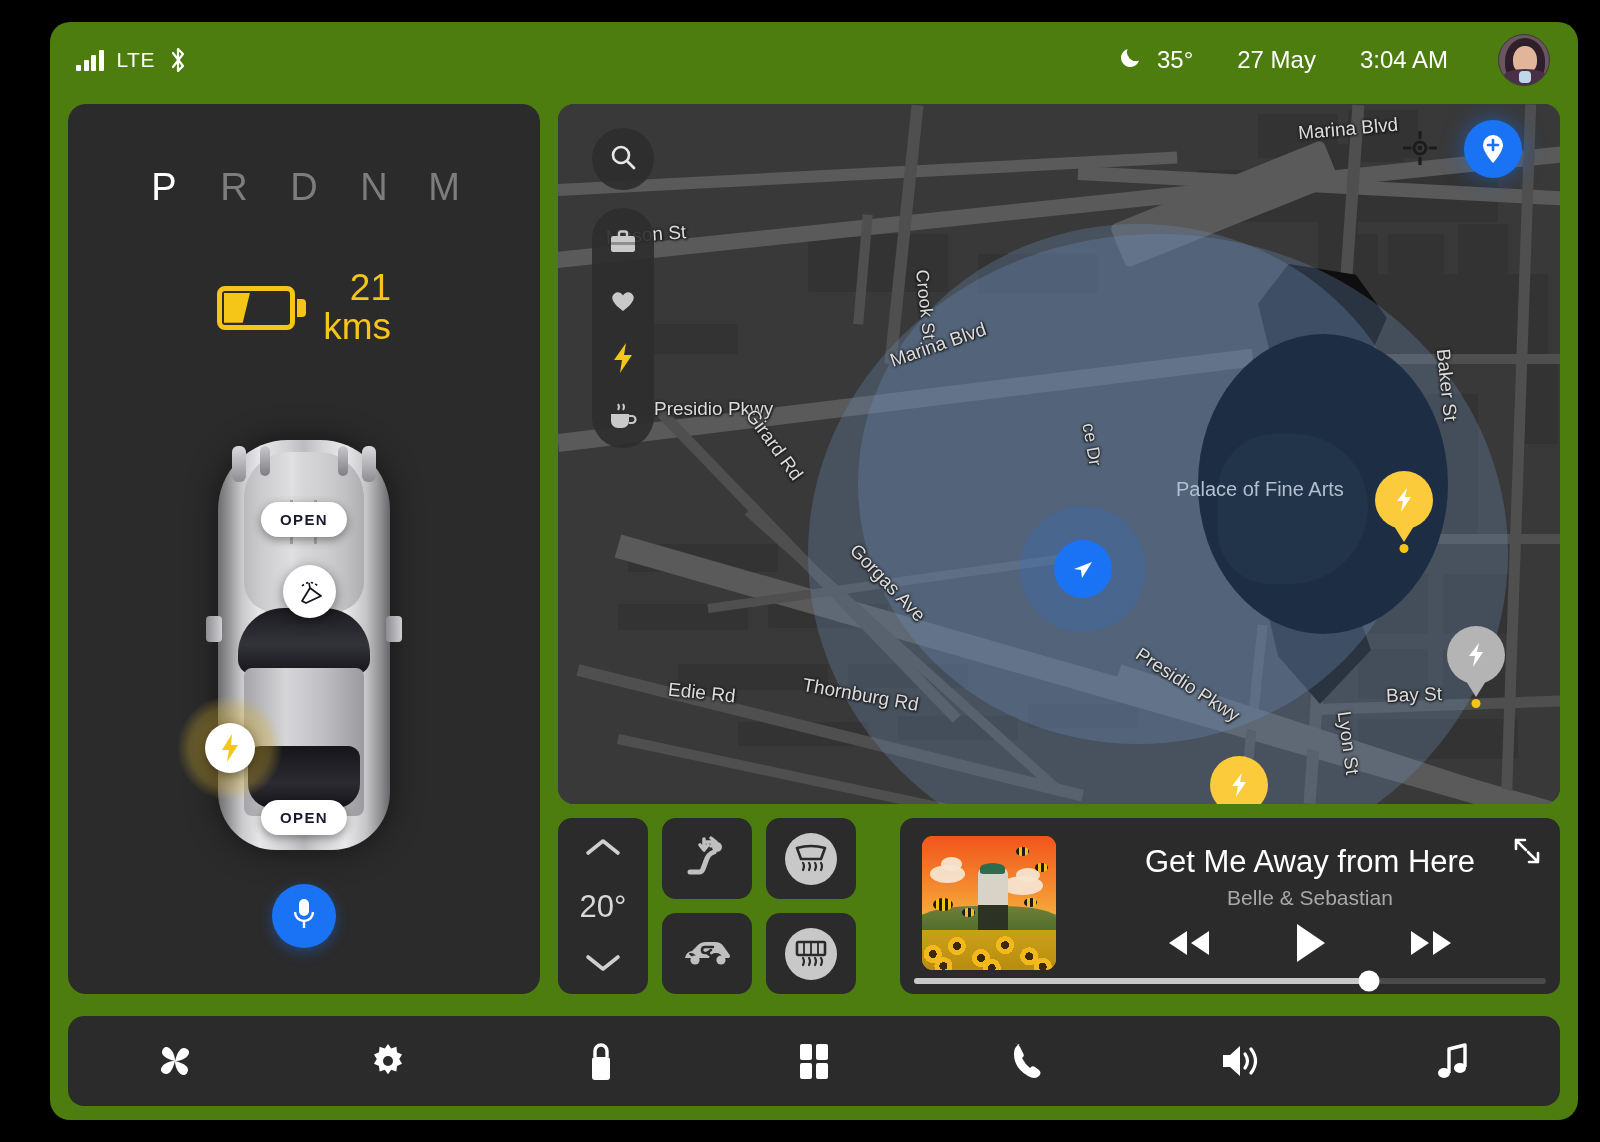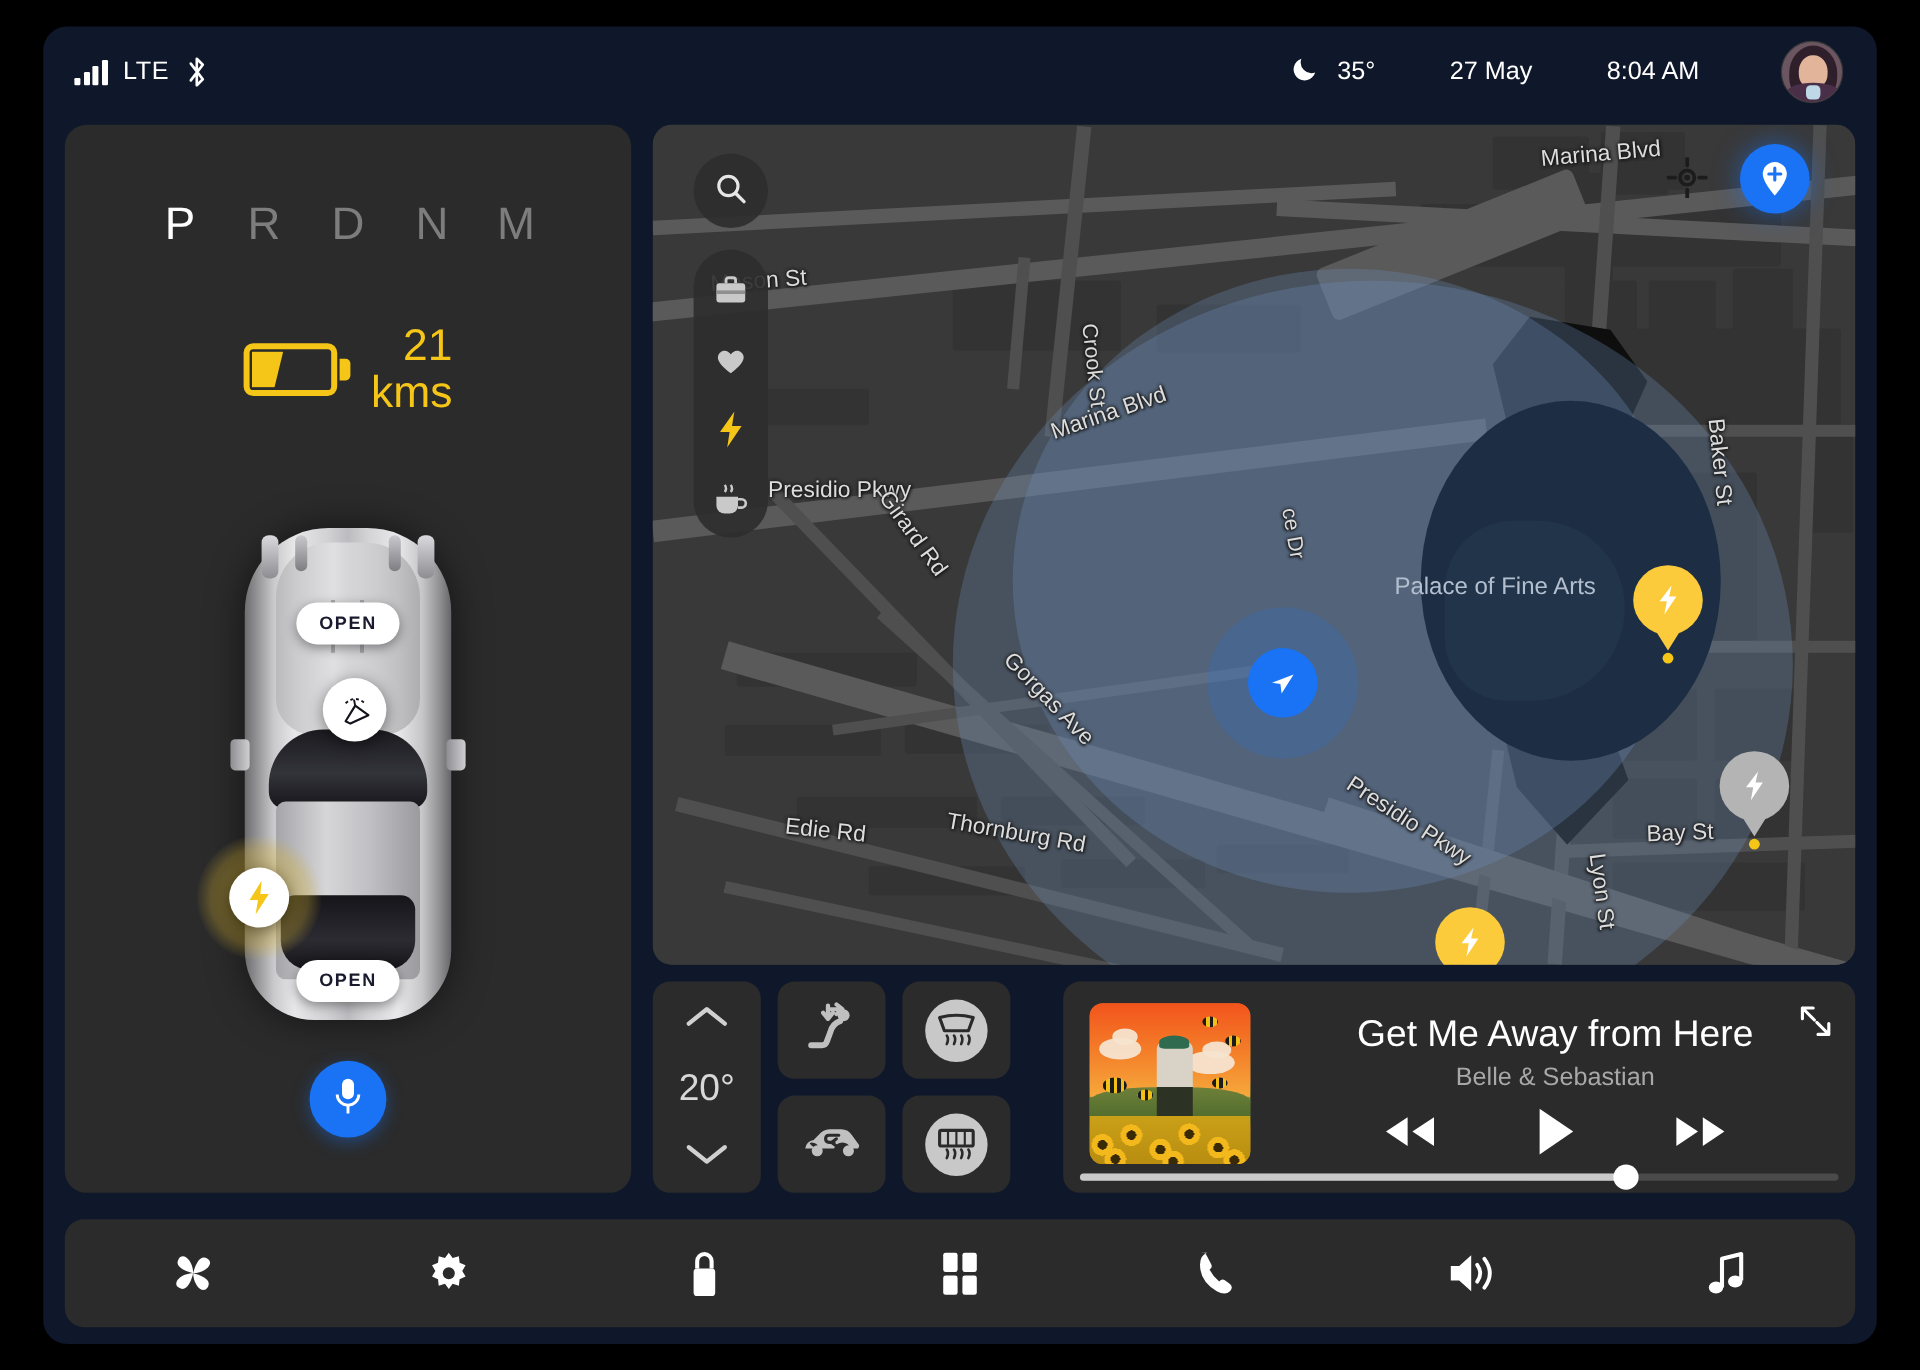--- a/index.html
+++ b/index.html
@@ -3,23 +3,23 @@
 <meta charset="utf-8">
 <style>
   * { box-sizing: border-box; margin: 0; padding: 0; }
   html, body {
     width: 1600px; height: 1142px;
     background: #000;
     font-family: "Liberation Sans", sans-serif;
     overflow: hidden;
   }
   .screen {
-    position: absolute; left: 36px; top: 22px;
+    position: absolute; left: 50px; top: 22px;
     width: 1528px; height: 1098px;
-    background: #0f172a;
+    background: #4d7c0f;
     border-radius: 20px;
     overflow: hidden;
   }
 
   
   .statusbar {
     position: absolute; left: 0; top: 0;
     width: 100%; height: 76px;
     display: flex; align-items: center;
     padding: 0 28px 0 26px;
@@ -27,22 +27,22 @@
   .sb-left { display: flex; align-items: center; gap: 13px; }
   .bars { display: flex; align-items: flex-end; gap: 2.5px; height: 22px; }
   .bars i { display: block; width: 5px; background: #fff; border-radius: 1px; }
   .bars i:nth-child(1) { height: 6px; }
   .bars i:nth-child(2) { height: 11px; }
   .bars i:nth-child(3) { height: 16px; }
   .bars i:nth-child(4) { height: 21px; }
   .lte { color: #fff; font-size: 21px; letter-spacing: .5px; }
   .bt svg { display: block; }
   .sb-right {
-    margin-left: auto; display: flex; align-items: center; gap: 62px;
-    color: #fff; font-size: 21px;
+    margin-left: auto; display: flex; align-items: center; gap: 44px;
+    color: #fff; font-size: 24px;
   }
   .wx { display: flex; align-items: center; gap: 14px; }
   .avatar {
     width: 52px; height: 52px; border-radius: 50%;
     overflow: hidden; position: relative;
     background: #6b5560; margin-left: 6px;
     border: 1px solid #3a3a3a;
   }
   .avatar .hair {
     position: absolute; left: 6px; top: 3px; width: 40px; height: 46px;
@@ -412,21 +412,21 @@
     <div class="sb-right">
       <div class="wx">
         <span>
           <svg width="24" height="24" viewBox="0 0 24 24">
               <path d="M20 15.5A9 9 0 0 1 8.5 4 9.2 9.2 0 1 0 20 15.5z" fill="#fff"></path>
             </svg>
         </span>
         <span>35°</span>
       </div>
       <div>27 May</div>
-      <div>8:04 AM</div>
+      <div>3:04 AM</div>
       <div class="avatar">
         <div class="hair"></div>
           <div class="face"></div>
           <div class="body"></div>
           <div class="neck"></div>
       </div>
     </div>
   </div>
 
   <div class="carpanel">

